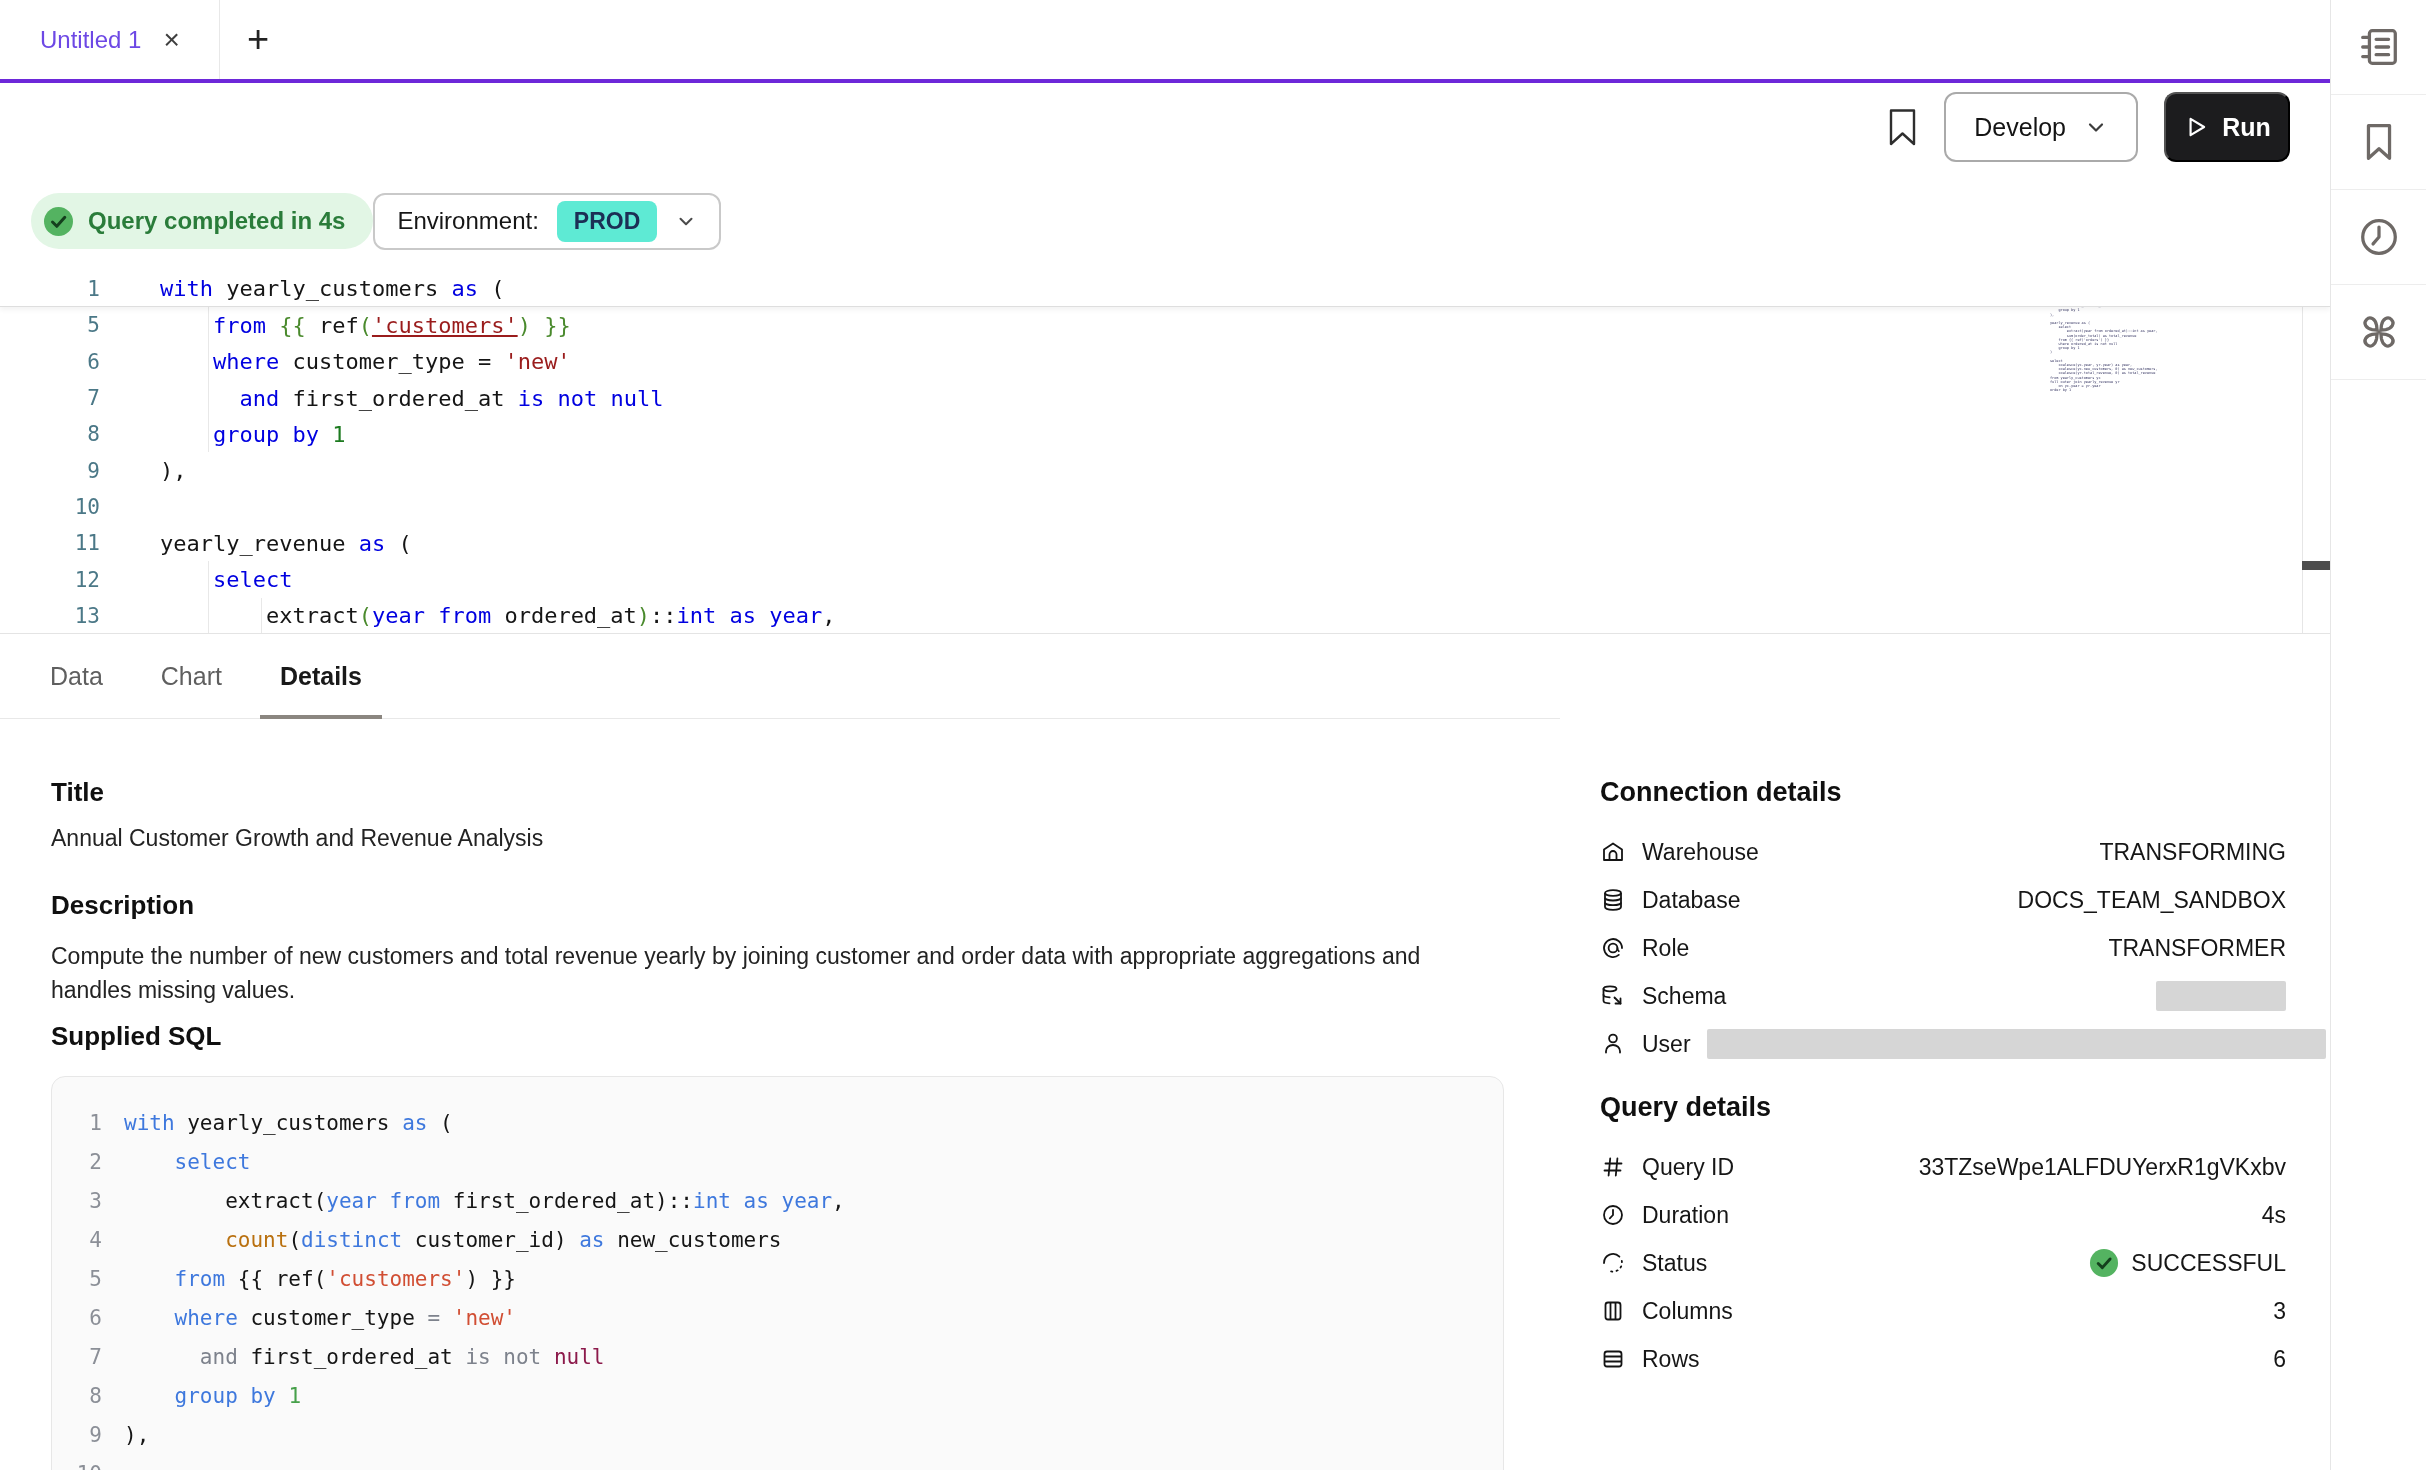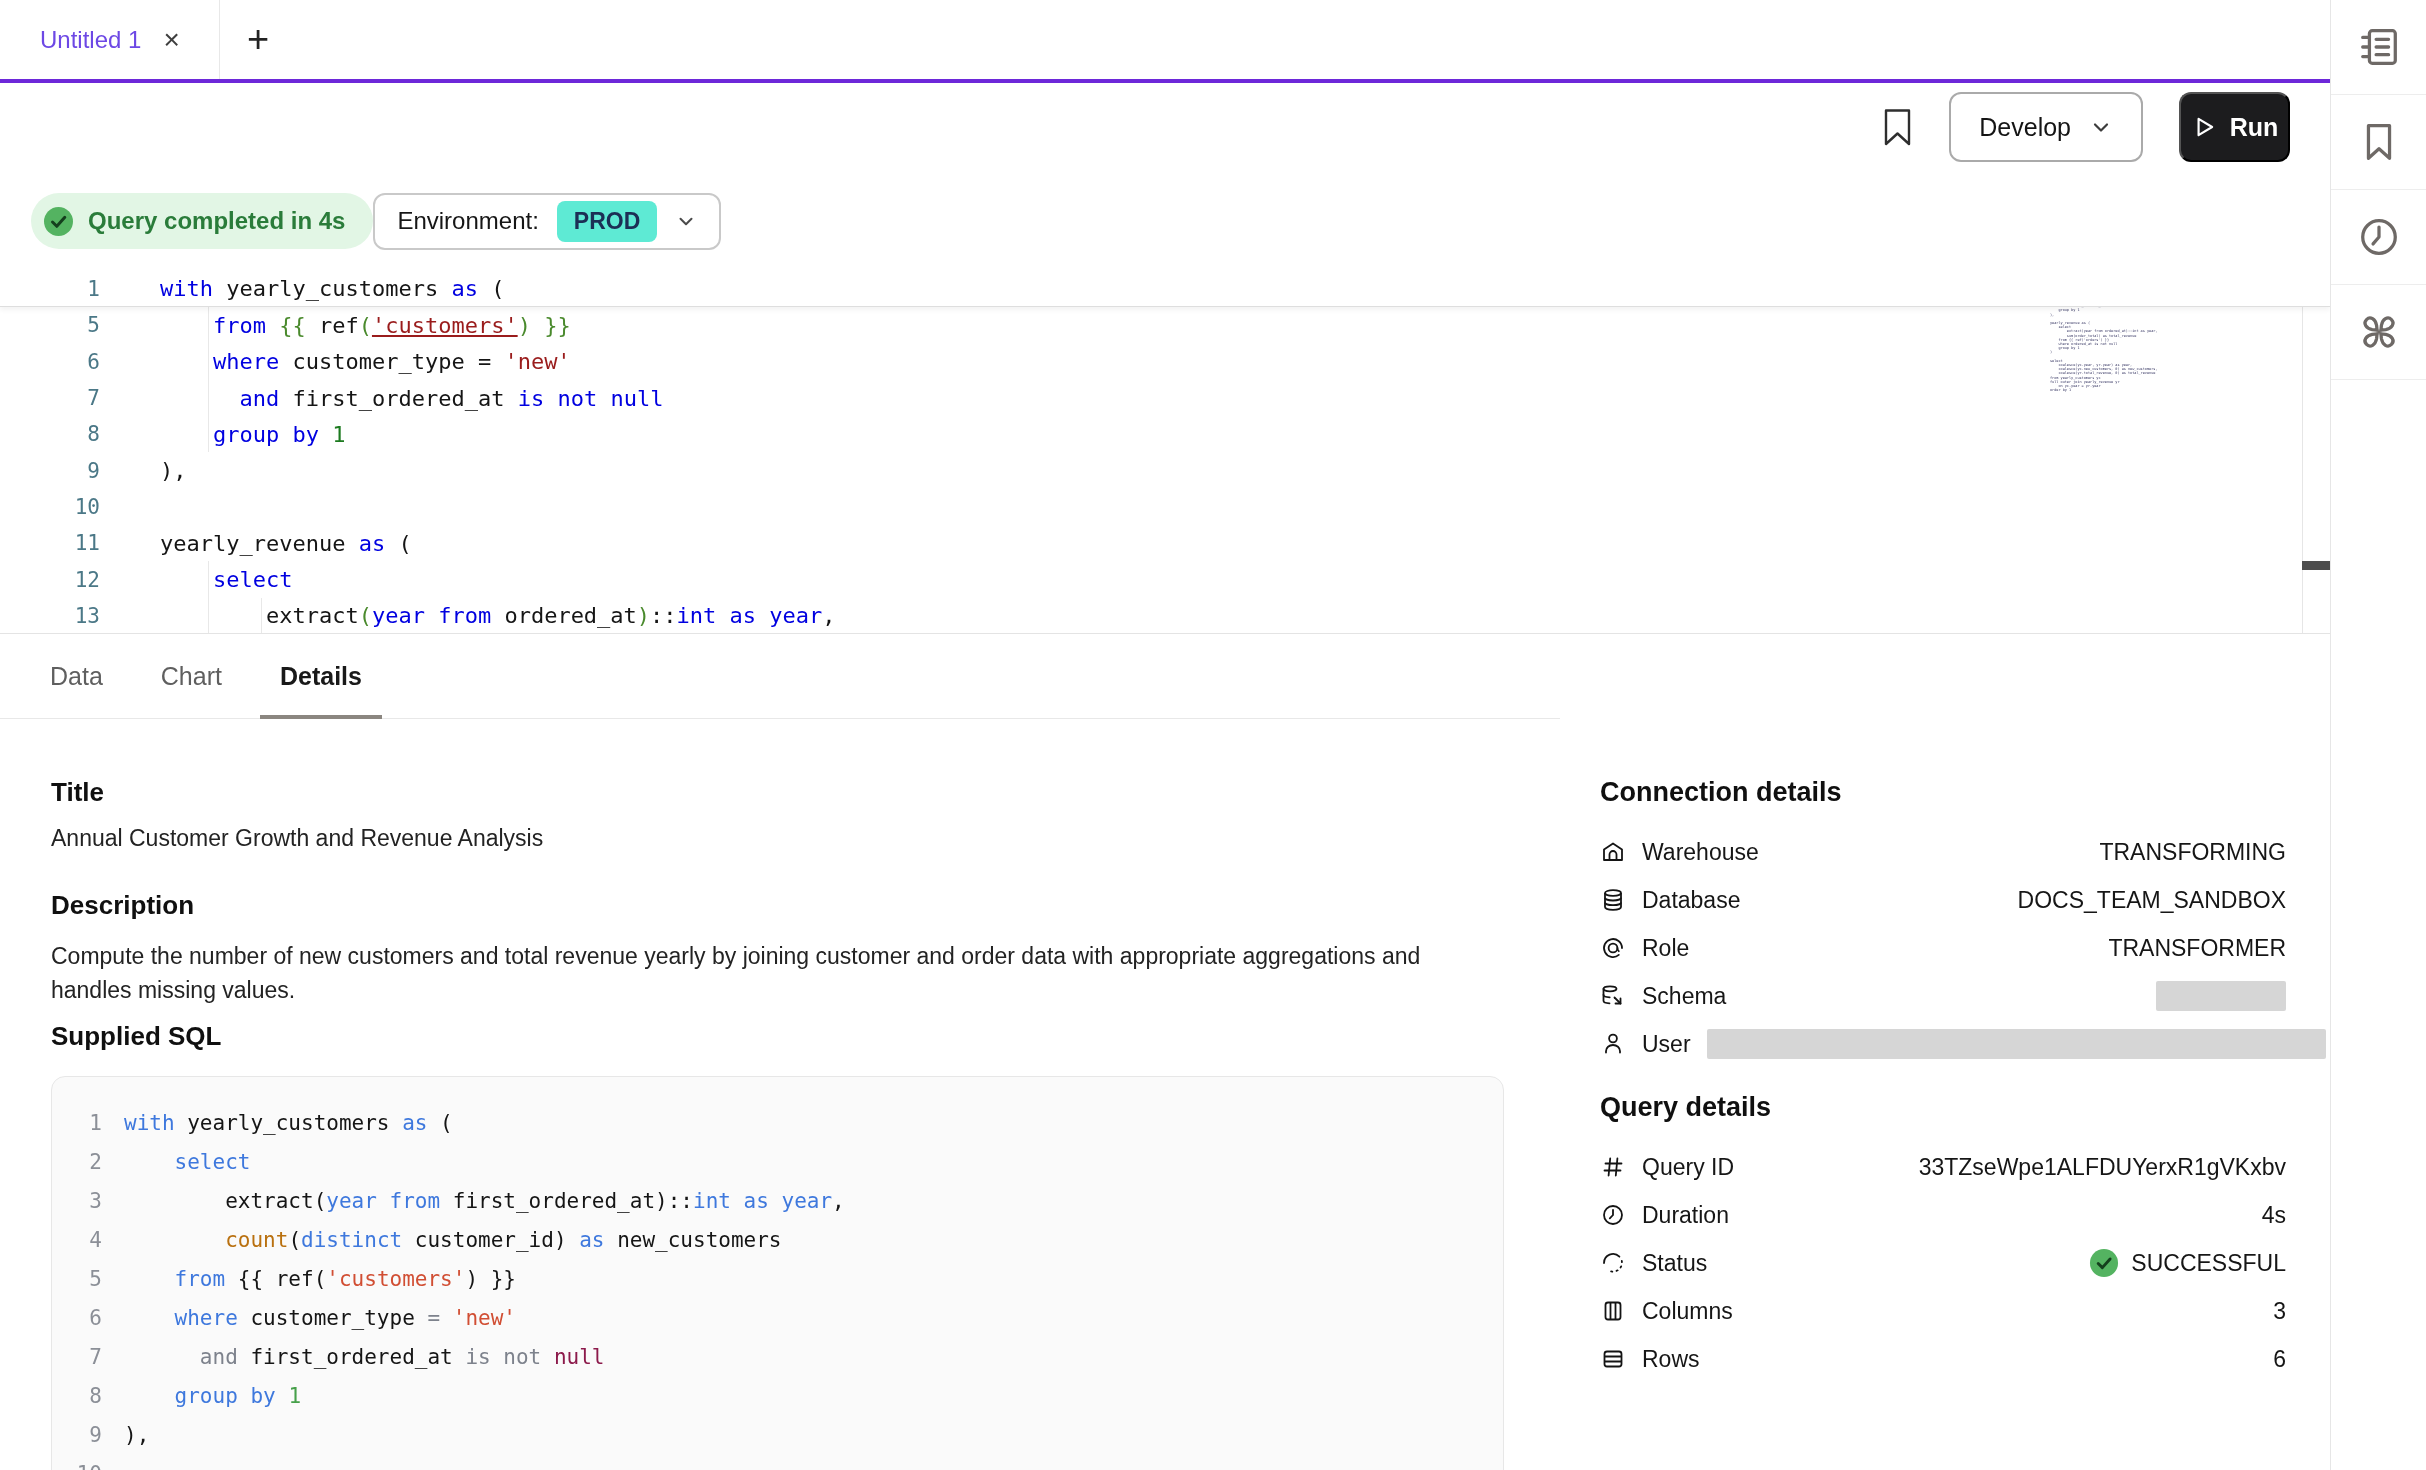--- a/index.html
+++ b/index.html
@@ -13,25 +13,25 @@
   .main { position:absolute; left:0; top:0; width:2330px; height:1470px; background:#fff; }
 
   
   .tabbar { height:83px; border-bottom:4px solid #6d28d9; display:flex; align-items:stretch; }
   .tab { width:220px; border-right:1px solid #e8e8e8; display:flex; align-items:center; padding-left:40px; gap:22px; background:#fff; }
   .tab-title { font-size:24px; color:#6d48e5; }
   .tab-close { font-size:28px; color:#3f3f3f; line-height:1; cursor:pointer; }
   .newtab { width:76px; display:flex; align-items:center; justify-content:center; font-size:38px; font-weight:300; color:#232323; }
 
   
-  .toolbar { height:88px; display:flex; align-items:center; justify-content:flex-end; gap:36px; padding-right:40px; }
+  .toolbar { height:88px; display:flex; align-items:center; justify-content:flex-end; gap:26px; padding-right:40px; }
   .icon-btn { display:flex; align-items:center; justify-content:center; }
   .btn-develop { height:70px; padding:0 28px; border:2px solid #aaaaaa; border-radius:12px; background:#fff;
     display:flex; align-items:center; gap:18px; font-size:25px; color:#141414; }
-  .btn-run { height:70px; width:111px; background:#1c1c1e; color:#fff; border-radius:12px;
+  .btn-run { height:70px; width:126px; background:#1c1c1e; color:#fff; border-radius:12px;
     display:flex; align-items:center; justify-content:center; gap:13px; font-size:25px; font-weight:600; }
 
   
   .statusrow { height:100px; display:flex; align-items:center; padding-left:31px; }
   .pill-success { height:56px; background:#e2f6e5; border-radius:28px; display:flex; align-items:center;
     gap:14px; padding:0 28px 0 12px; font-size:24px; font-weight:600; color:#2a7c3a; }
   .env { height:57px; border:2px solid #c9c9c9; border-radius:12px; display:flex; align-items:center;
     gap:18px; padding:0 22px; font-size:24px; color:#161616; background:#fff; }
   .env-pill { background:#5eead4; color:#1c2f55; border-radius:8px; padding:7px 17px; font-weight:600; font-size:23px; }
 

